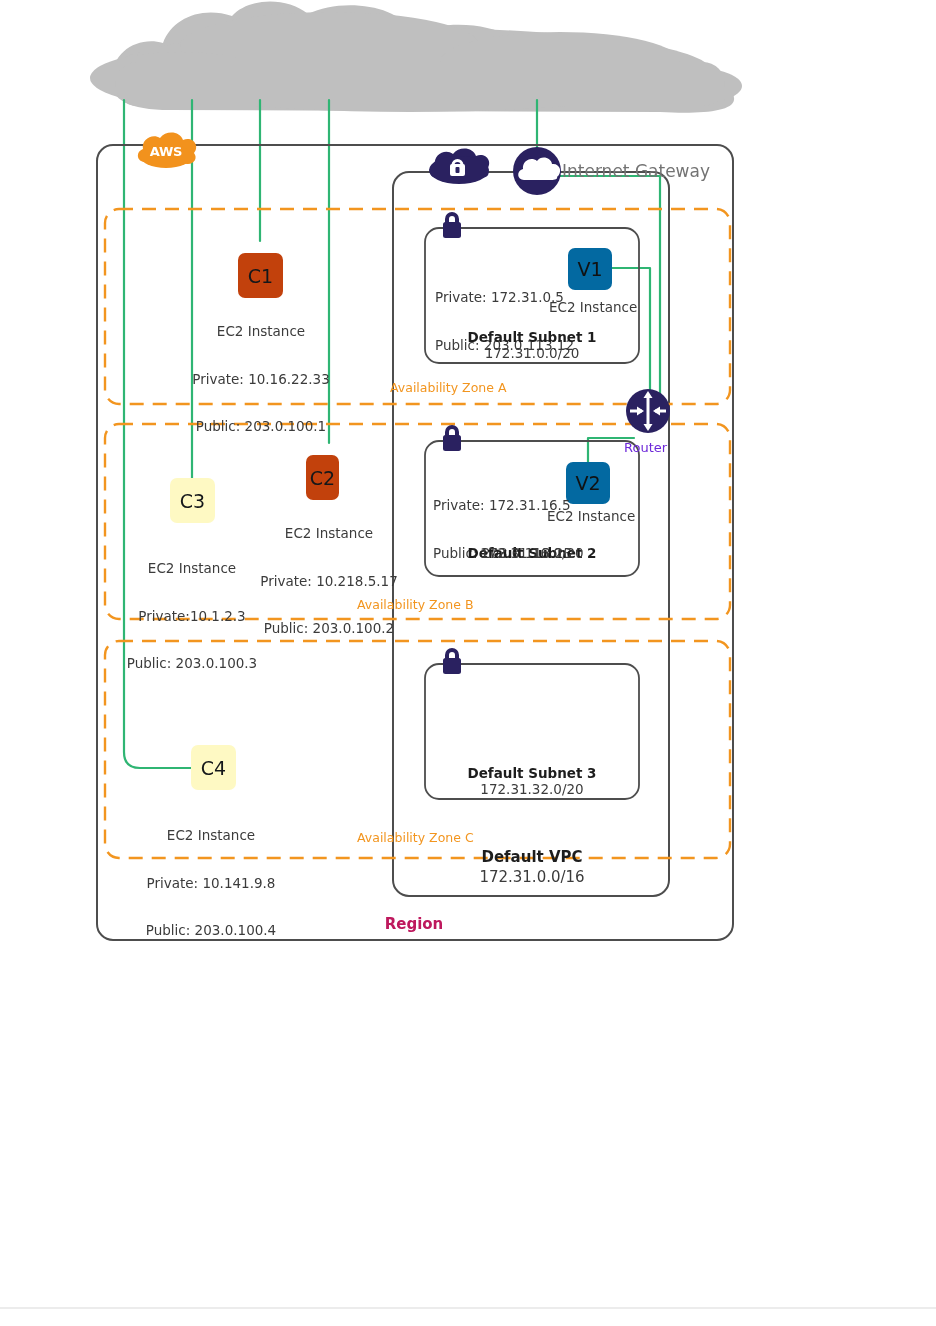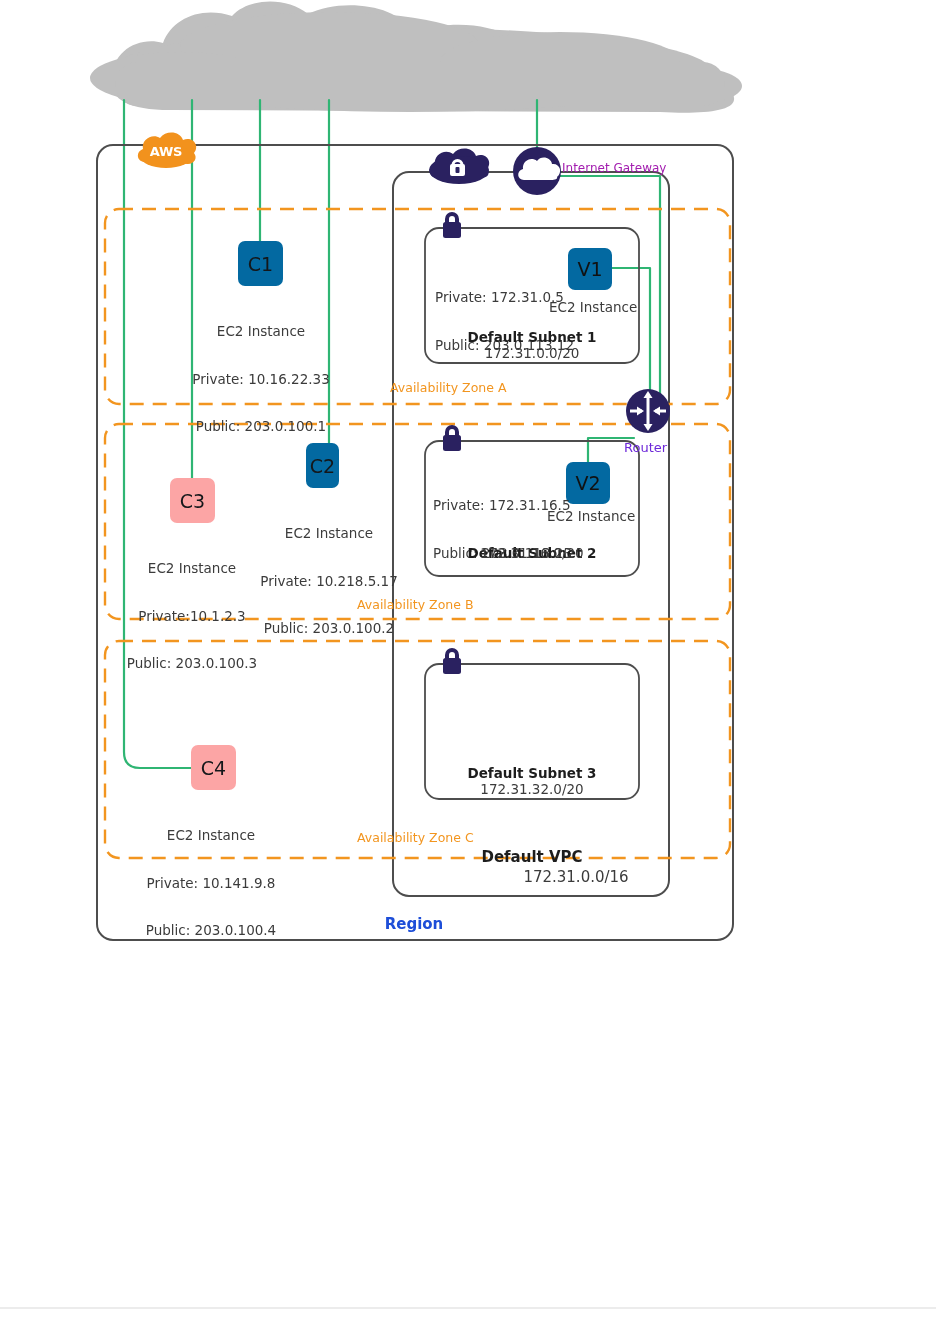--- a/index.html
+++ b/index.html
@@ -11,33 +11,33 @@
   }
   .canvas{position:absolute;left:0;top:0;width:936px;height:1326px;}
   svg.layer{position:absolute;left:0;top:0;width:936px;height:1326px;overflow:visible;}
   .lbl{position:absolute;white-space:pre;line-height:1.18;}
   .center{text-align:center;transform:translateX(-50%);}
 
   
   .t-meta{font-size:13.5px;color:#3b3b3b;}
   .t-bold{font-weight:bold;color:#1d1d1d;font-size:13.5px;}
   .t-az{font-size:12.5px;color:#f2951f;}
-  .t-igw{font-size:12px;color:#a21caf;}
+  .t-igw{font-size:17px;color:#737373;}
   .t-router{font-size:13px;color:#6d28d9;}
-  .t-region{font-weight:bold;font-size:15px;color:#1d4ed8;}
+  .t-region{font-weight:bold;font-size:15px;color:#be185d;}
   .t-vpc{font-weight:bold;font-size:15px;color:#1d1d1d;}
 
   
   .node{
     position:absolute;border-radius:7px;display:flex;
     align-items:center;justify-content:center;
     font-size:19px;color:#14171a;
   }
-  .node.teal{background:#0369a1;}
-  .node.orange{background:#fca5a5;align-items:center;}
+  .node.teal{background:#c2410c;margin-top:12px;}
+  .node.orange{background:#fef9c3;align-items:center;}
   .node.purple{background:#0369a1;color:#111;}
 
   .aws-badge{position:absolute;width:48px;height:32px;}
   .aws-badge .awstxt{
     position:absolute;left:0;top:8px;width:48px;text-align:center;
     font-size:13px;font-weight:bold;color:#fff;letter-spacing:-0.3px;
     font-family:"DejaVu Sans","Liberation Sans",sans-serif;
   }
 </style>
 </head>
@@ -216,17 +216,17 @@
   <div class="lbl t-meta center" style="left:532px;top:546px;">172.31.16.0/20</div>
 
   <div class="lbl t-bold center" style="left:532px;top:766px;">Default Subnet 3</div>
   <div class="lbl t-meta center" style="left:532px;top:782px;">172.31.32.0/20</div>
 
   <div class="lbl t-az" style="left:357px;top:381px;margin-left:33px;">Availability Zone A</div>
   <div class="lbl t-az" style="left:357px;top:598px;">Availability Zone B</div>
   <div class="lbl t-az" style="left:357px;top:831px;">Availability Zone C</div>
 
   <div class="lbl t-vpc center" style="left:532px;top:849px;">Default VPC</div>
-  <div class="lbl t-meta center" style="left:532px;top:869px;font-size:15px;margin-left:44px;">172.31.0.0/16</div>
+  <div class="lbl t-meta center" style="left:532px;top:869px;font-size:15px;">172.31.0.0/16</div>
 
   <div class="lbl t-region center" style="left:414px;top:916px;">Region</div>
 
 </div>
 
 </body></html>

